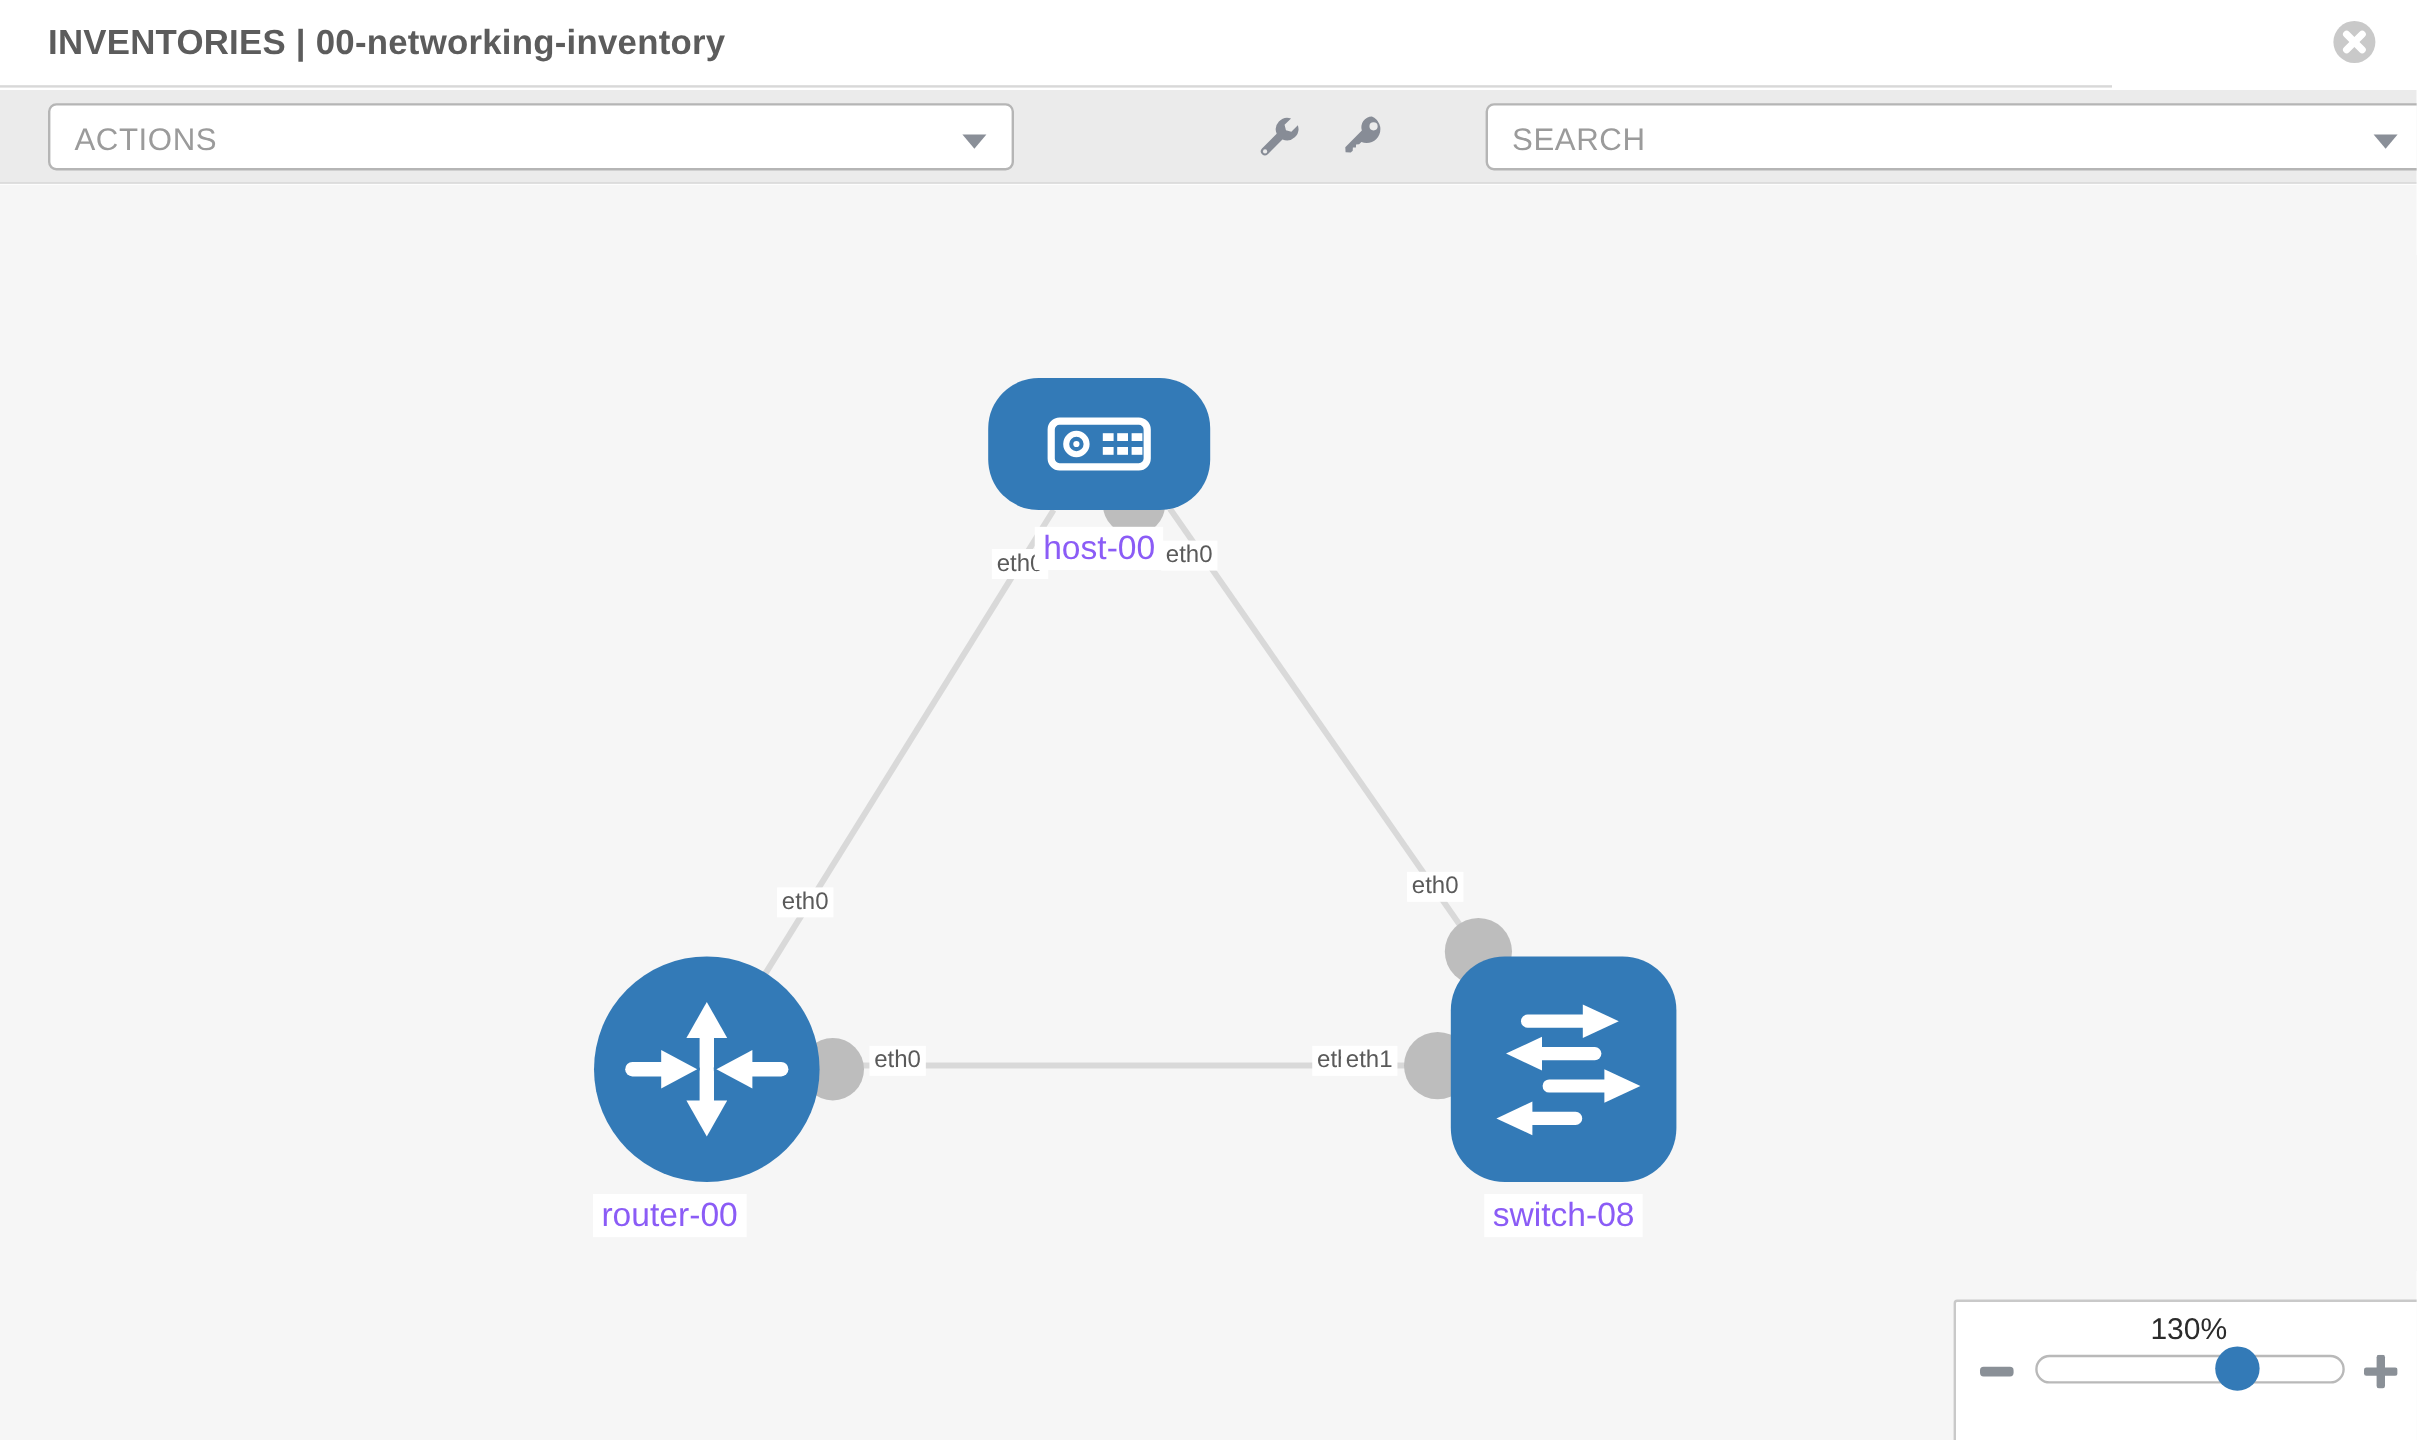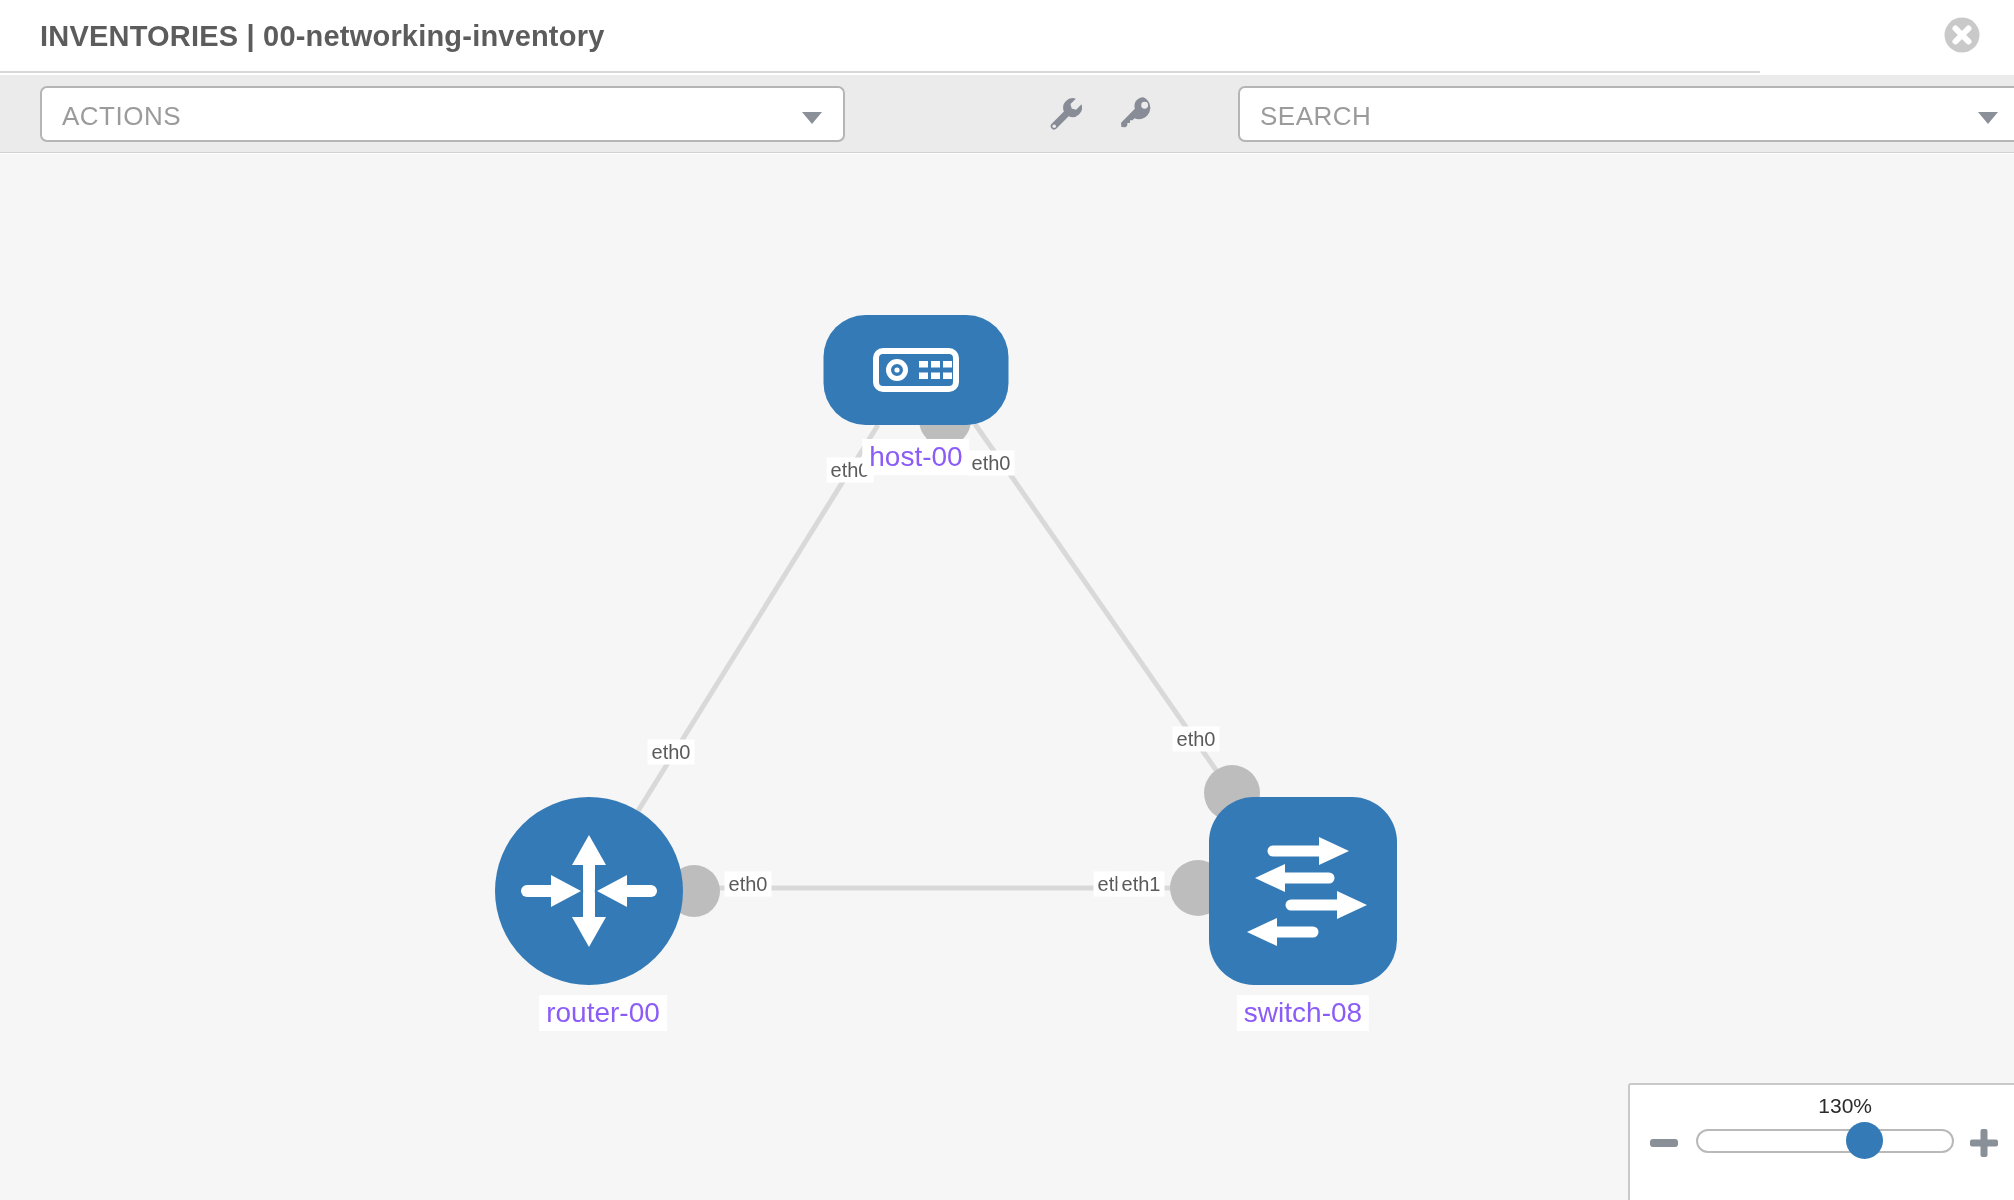--- a/index.html
+++ b/index.html
@@ -37,22 +37,22 @@
   #topo { position:absolute; left:0; top:0; }
   #labels { position:absolute; left:0; top:0; width:2014px; height:1046px; pointer-events:none; }
   .node-label { position:absolute; transform:translate(-50%,-50%); background:#fff;
                 color:#8b5cf6; font-size:28px; padding:2px 7px; white-space:nowrap; }
   .iface-label { position:absolute; transform:translate(-50%,-50%); background:#fff;
                  color:#5a5a5a; font-size:20px; padding:1px 4px; white-space:nowrap; }
 
   
   #zoom-panel { position:absolute; left:1628px; top:1083px; width:400px; height:130px;
                 background:#fff; border:2px solid #c9c9c9; border-radius:3px; }
-  #zoom-level { position:absolute; left:162px; top:9px; width:80px; text-align:right;
-                font-size:21px; color:#2b2b2b; }
+  #zoom-level { position:absolute; left:162px; top:9px; width:80px; text-align:left;
+                font-size:25px; color:#2b2b2b; }
   #zoom-minus { position:absolute; left:20px; top:54px; width:28px; height:8px;
                 background:#8a9097; border-radius:3px; cursor:pointer; }
   #zoom-track { position:absolute; left:66px; top:44px; width:258px; height:24px;
                 background:#fff; border:2px solid #b9b9b9; border-radius:13px; cursor:pointer; }
   #zoom-knob  { position:absolute; top:37px; width:37px; height:37px; border-radius:50%;
                 cursor:pointer; }
   #zoom-plus  { position:absolute; left:340px; top:44px; cursor:pointer; }
 </style>
 </head>
 <body>
@@ -157,21 +157,21 @@
     </svg>
     <div id="labels">
         <div class="iface-label" style="left: 850px; top: 316px;">eth0</div>
         <div class="iface-label" style="left: 991px; top: 309px;">eth0</div>
         <div class="iface-label" style="left: 671px; top: 598px;">eth0</div>
         <div class="iface-label" style="left: 1196px; top: 585px;">eth0</div>
         <div class="iface-label" style="left: 748px; top: 730px;">eth0</div>
         <div class="iface-label" style="left: 1117px; top: 730px;">eth0</div>
         <div class="iface-label" style="left: 1141px; top: 730px;">eth1</div>
         <div class="node-label" style="left: 916px; top: 303px;">host-00</div>
-        <div class="node-label" style="left: 603px; top: 859px;">router-00</div>
+        <div class="node-label" style="left: 558px; top: 859px;">router-00</div>
         <div class="node-label" style="left: 1303px; top: 859px;">switch-08</div>
       </div>
   </div>
 
   <div id="zoom-panel">
     <div id="zoom-level">130%</div>
     <div id="zoom-minus"></div>
     <div id="zoom-track"></div>
     <div id="zoom-knob" style="left: 216px; background: rgb(51, 122, 183);"></div>
     <div id="zoom-plus">

